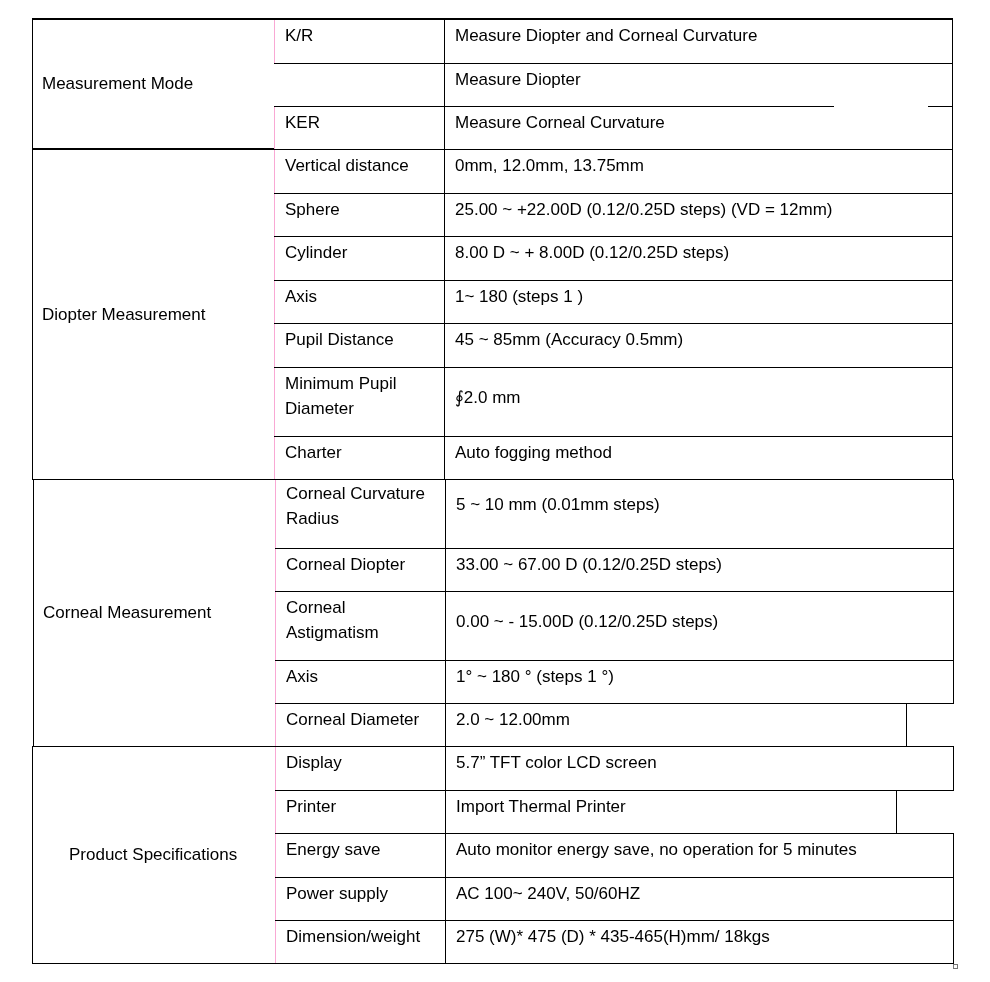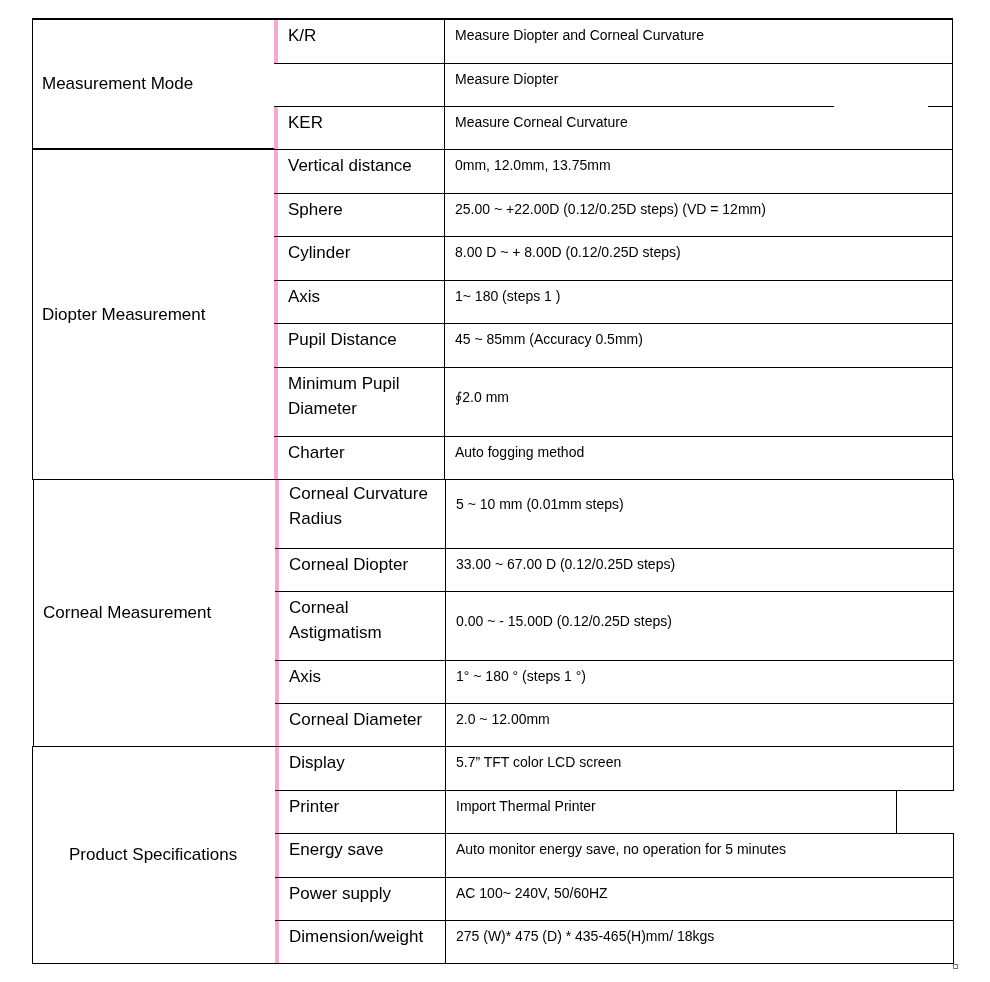--- a/index.html
+++ b/index.html
@@ -2,24 +2,24 @@
 <html><head>
 <meta charset="utf-8">
 <style>
   html, body { margin:0; padding:0; background:#ffffff; }
   body { width:990px; height:982px; position:relative; overflow:hidden;
          font-family:"Liberation Sans", sans-serif; color:#000; }
   .sec { position:absolute; }
   .grp { position:absolute; left:0; top:0; box-sizing:border-box; border:1px solid #000; border-right:none;
          display:flex; align-items:center; padding-left:9px; font-size:17px; }
   .row { position:absolute; box-sizing:border-box; border-top:1px solid #000; }
-  .row .k { position:absolute; top:0; bottom:0; box-sizing:border-box; border-left:4px solid #f9a8d4;
+  .row .k { position:absolute; top:0; bottom:0; box-sizing:border-box; border-left:1px solid #f9a8d4;
             padding:3px 0 0 10px; font-size:17px; line-height:25px; }
   .row .v { position:absolute; top:0; bottom:0; box-sizing:border-box; border-left:1px solid #000; border-right:1px solid #000;
-            padding:3px 0 0 10px; font-size:14px; line-height:25px; }
+            padding:3px 0 0 10px; font-size:17px; line-height:25px; }
   .row .v.mid { display:flex; align-items:center; padding-top:0; padding-bottom:10px; }
   .bottom { position:absolute; border-top:1px solid #000; height:0; }
   .topborder { border-top:2px solid #000; }
   .gap { position:absolute; background:#fff; height:3px; }
   .mark { position:absolute; left:953px; top:964px; width:5px; height:5px; border:1px solid #777; box-sizing:border-box; }
 </style>
 </head>
 <body>
 
 <div class="sec" style="left:32px; top:18px; width:921px; height:131px;">
@@ -95,21 +95,21 @@
     <div class="v mid" style="left:170px; width:509px;">
       <span>0.00 ~ - 15.00D (0.12/0.25D steps)</span>
     </div>
   </div>
   <div class="row" style="left:242px; top:181px; width:679px; height:43px;">
     <div class="k" style="left:0; width:171px;">Axis</div>
     <div class="v" style="left:170px; width:509px;">1° ~ 180 ° (steps 1 °)</div>
   </div>
   <div class="row" style="left:242px; top:224px; width:679px; height:43px;">
     <div class="k" style="left:0; width:171px;">Corneal Diameter</div>
-    <div class="v" style="left:170px; width:509px;">2.0 ~ 12.00mm</div>
+    <div class="v" style="left:170px; width:462px;">2.0 ~ 12.00mm</div>
   </div>
 </div>
 
 <div class="sec" style="left:32px; top:746px; width:922px; height:218px;">
   <div class="grp" style="width:244px; height:218px;padding-left:36px;">
     <span>Product Specifications</span>
   </div>
   <div class="row" style="left:243px; top:0; width:679px; height:44px;">
     <div class="k" style="left:0; width:171px;">Display</div>
     <div class="v" style="left:170px; width:509px;">5.7” TFT color LCD screen</div>

